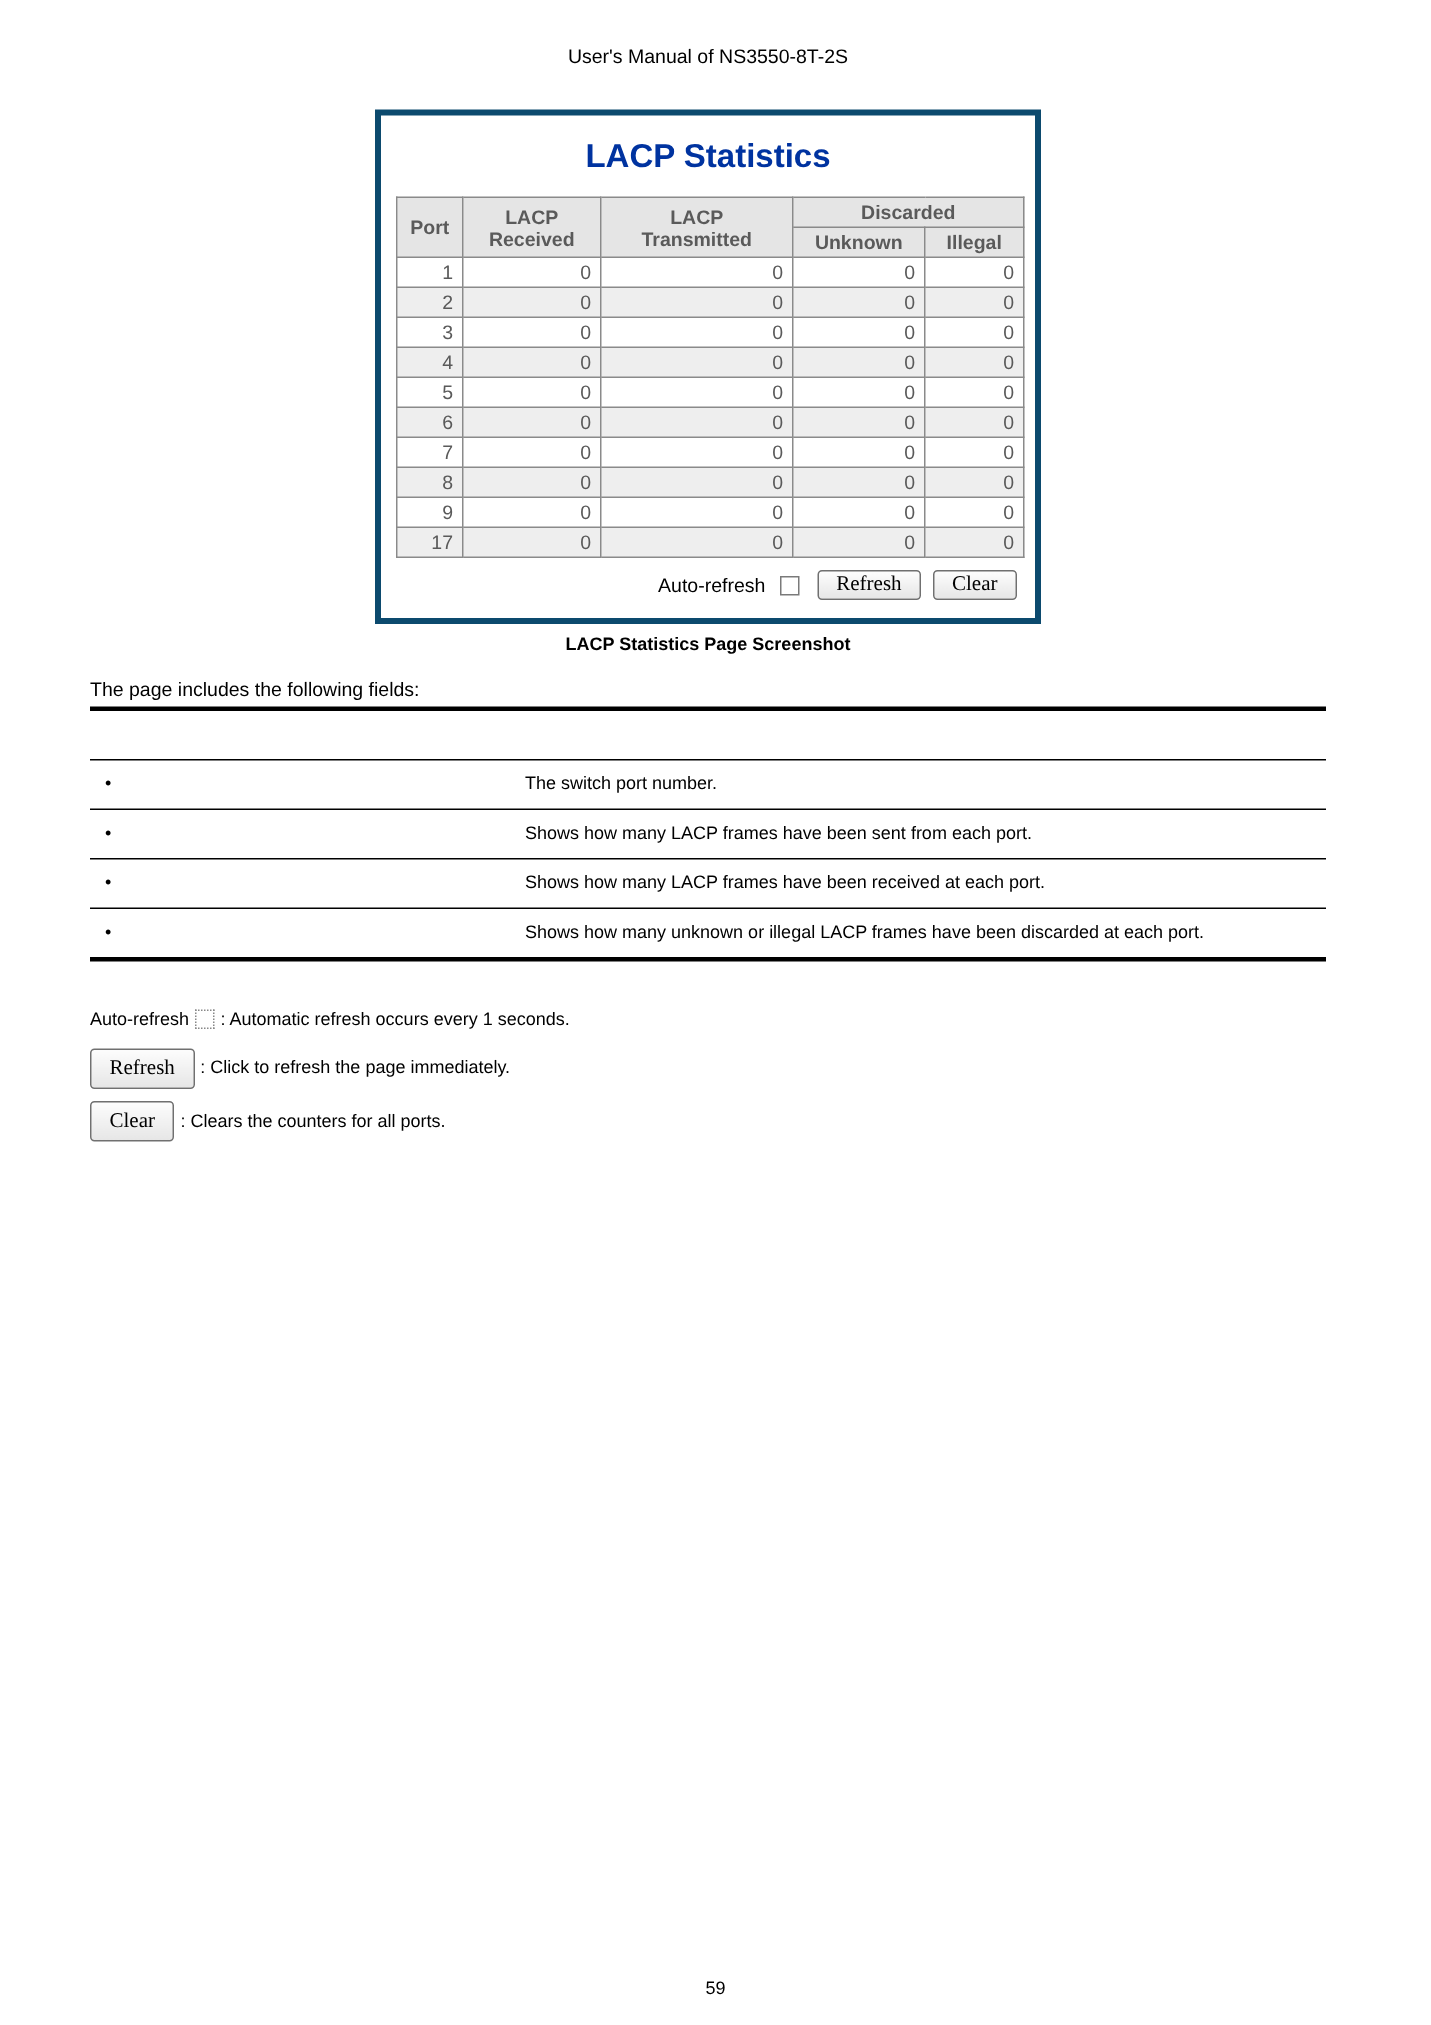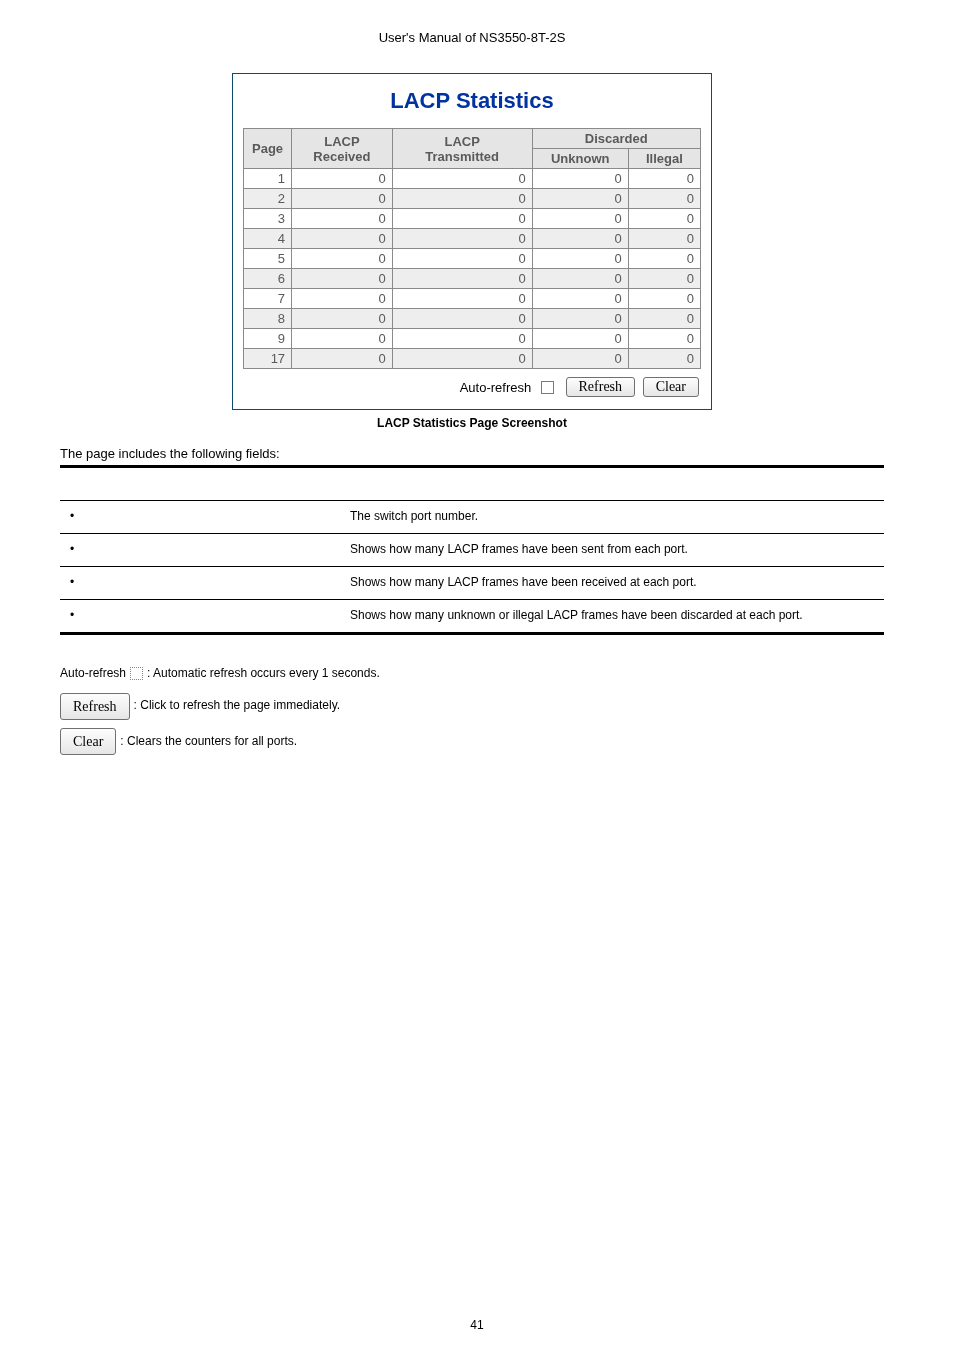--- a/index.html
+++ b/index.html
@@ -14,23 +14,23 @@
     padding: 30px 70px 30px 60px;
     box-sizing: border-box;
   }
   .header-right {
     text-align: center;
     font-size: 13px;
     color: #000;
     margin-bottom: 28px;
   }
   .screenshot-wrap {
-    width: 480px;
+    width: 444px;
     margin: 0 auto;
-    border: 1px solid #0c4a6e;
+    border: 4px solid #0c4a6e;
     padding: 12px 10px 12px 10px;
     box-sizing: border-box;
     font-family: Verdana, Arial, sans-serif;
   }
   .ss-title {
     text-align: center;
     font-weight: bold;
     font-size: 22px;
     color: #0033a0;
     margin: 2px 0 14px 0;
@@ -191,21 +191,21 @@
     <table class="ss-table">
       <colgroup>
         <col class="col-port">
             <col class="col-rcv">
             <col class="col-tx">
             <col class="col-unk">
             <col class="col-ill">
       </colgroup>
       <thead>
         <tr>
-          <th rowspan="2">Page</th>
+          <th rowspan="2">Port</th>
           <th rowspan="2">LACP<br>Received</th>
           <th rowspan="2">LACP<br>Transmitted</th>
           <th colspan="2">Discarded</th>
         </tr>
         <tr>
           <th>Unknown</th>
           <th>Illegal</th>
         </tr>
       </thead>
       <tbody id="ss-tbody">
@@ -329,14 +329,14 @@
       <span class="winbtn-sm">Refresh</span>
       <span>: Click to refresh the page immediately.</span>
     </div>
     <div class="line">
       <span class="winbtn-sm">Clear</span>
       <span>: Clears the counters for all ports.</span>
     </div>
   </div>
 
 </div>
-<div class="pagenum">41</div>
+<div class="pagenum">59</div>
 </div>
 
 </body></html>

